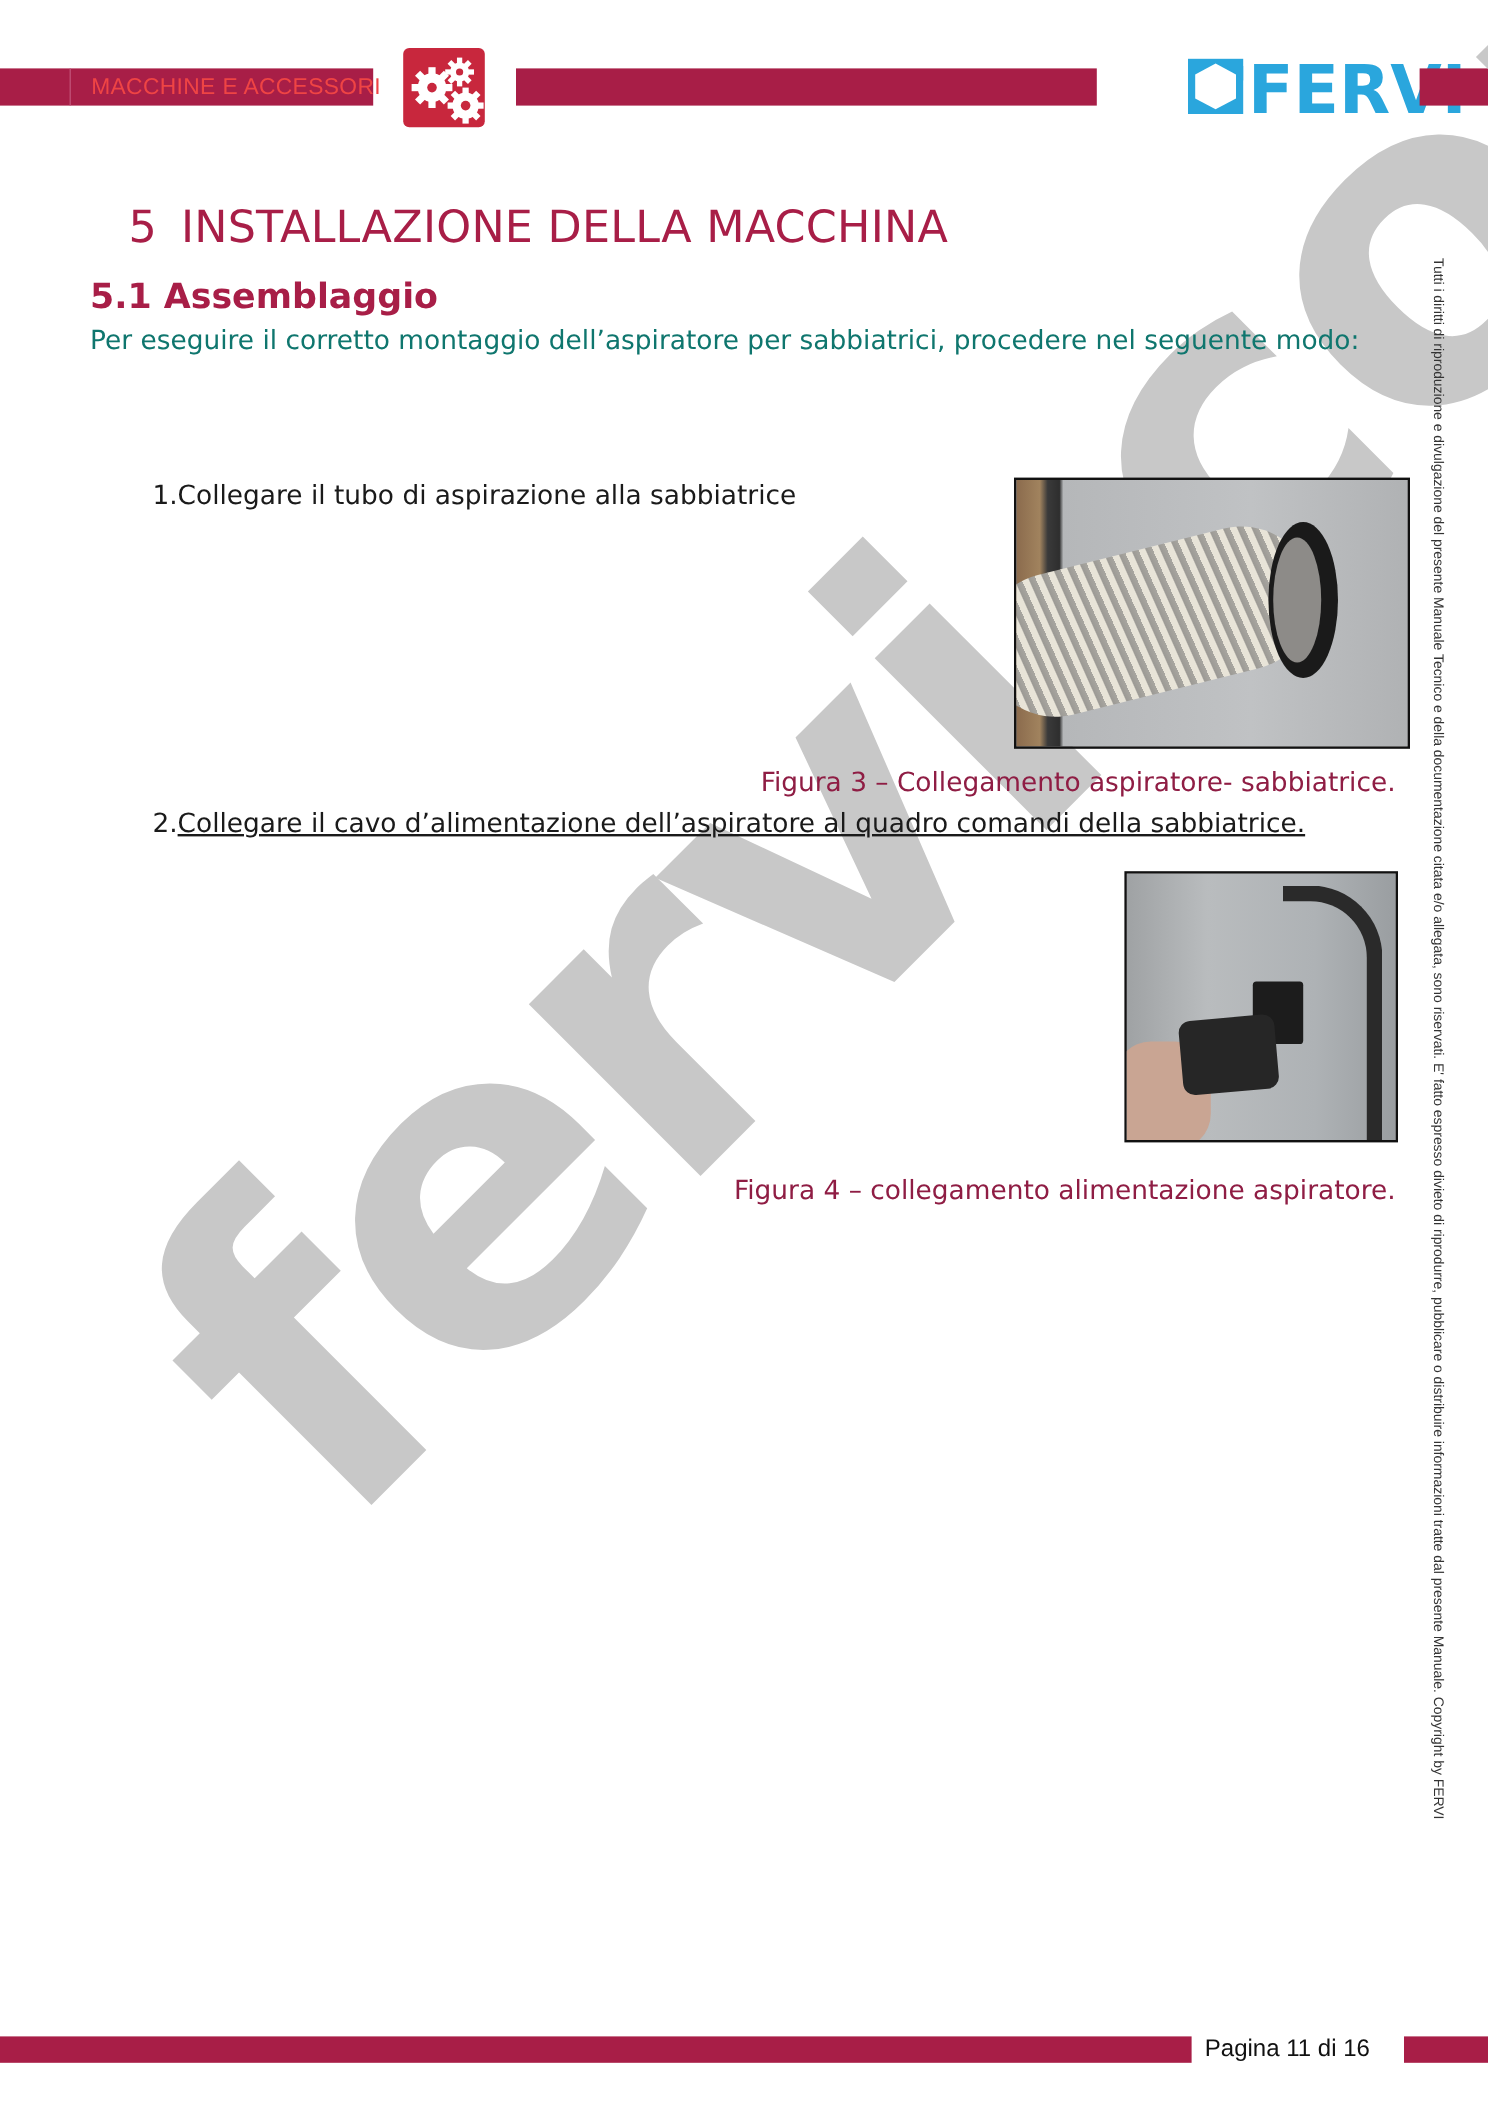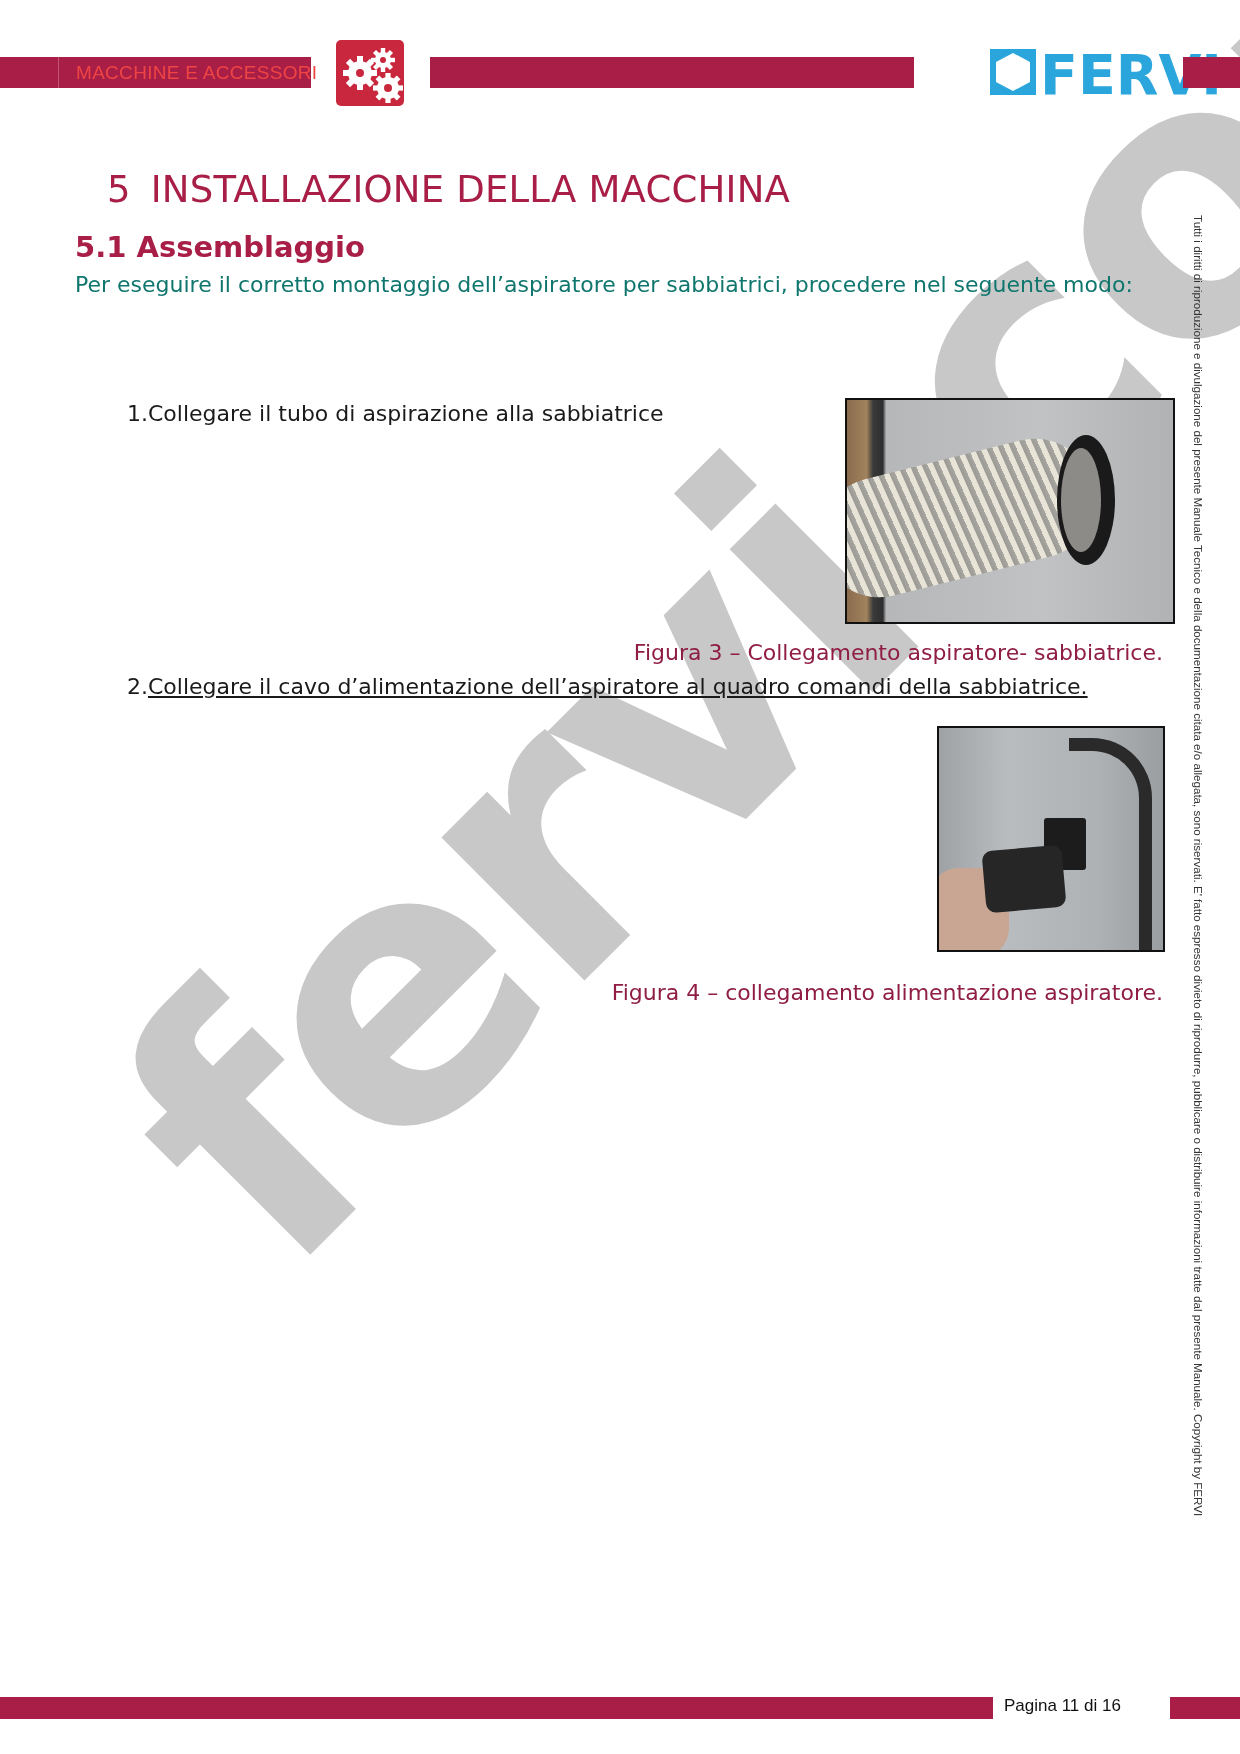--- a/index.html
+++ b/index.html
@@ -62,21 +62,21 @@
 
   
   .side-note { position: absolute; left: 1189px; top: 215px; width: 1340px; height: 16px;
                transform-origin: left top; transform: translate(16px, 0) rotate(90deg);
                font-family: "Liberation Sans", sans-serif; font-size: 11.6px; color: #333; white-space: nowrap; }
 
   
   .ftr-left { position: absolute; left: 0; top: 1697px; width: 993px; height: 22px; background: #a81e47; }
   .ftr-right { position: absolute; left: 1170px; top: 1697px; width: 70px; height: 22px; background: #a81e47; }
   .ftr-page { position: absolute; left: 1004px; top: 1696px; font-family: "Liberation Sans", sans-serif;
-              font-size: 17px; color: #111; white-space: nowrap; }
+              font-size: 20px; color: #111; white-space: nowrap; }
 </style>
 </head>
 <body>
 
 <div class="hdr-bar hdr-left"></div>
 <div class="hdr-left-notch"></div>
 <div class="hdr-label">MACCHINE E ACCESSORI</div>
 
 <div class="gear-box">
   <svg width="68" height="66" viewBox="0 0 68 66">

